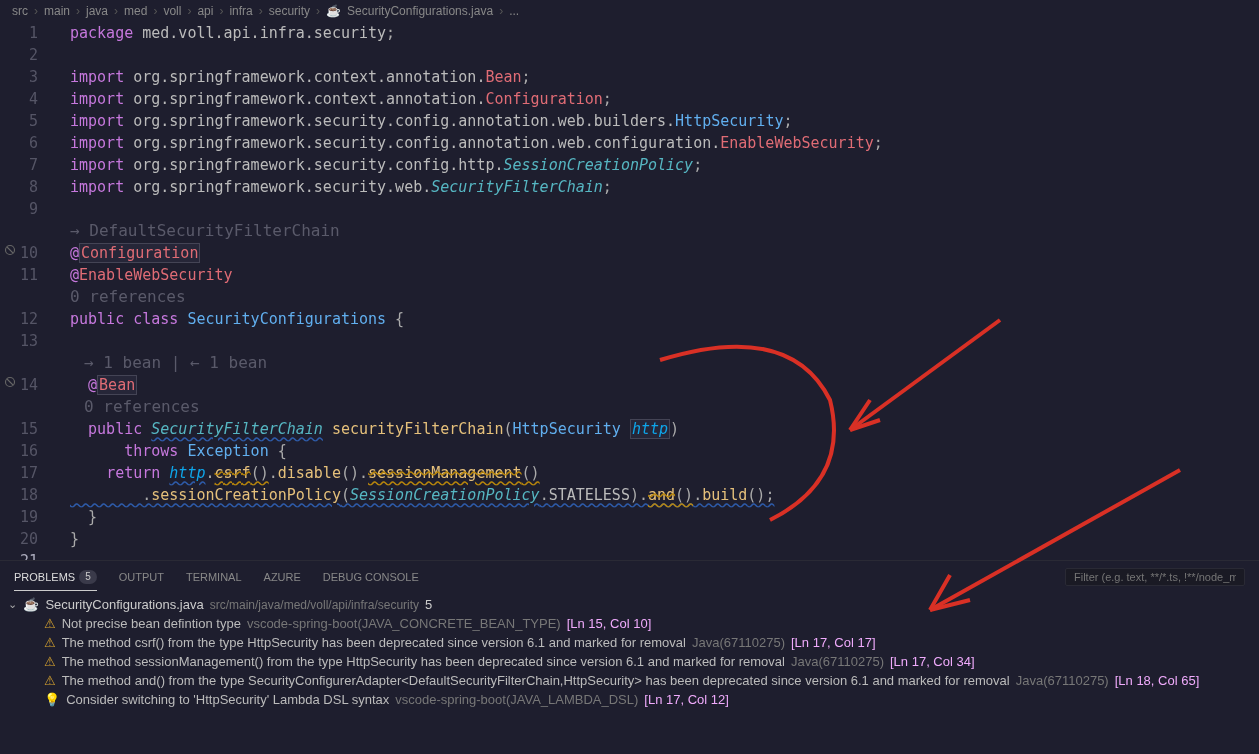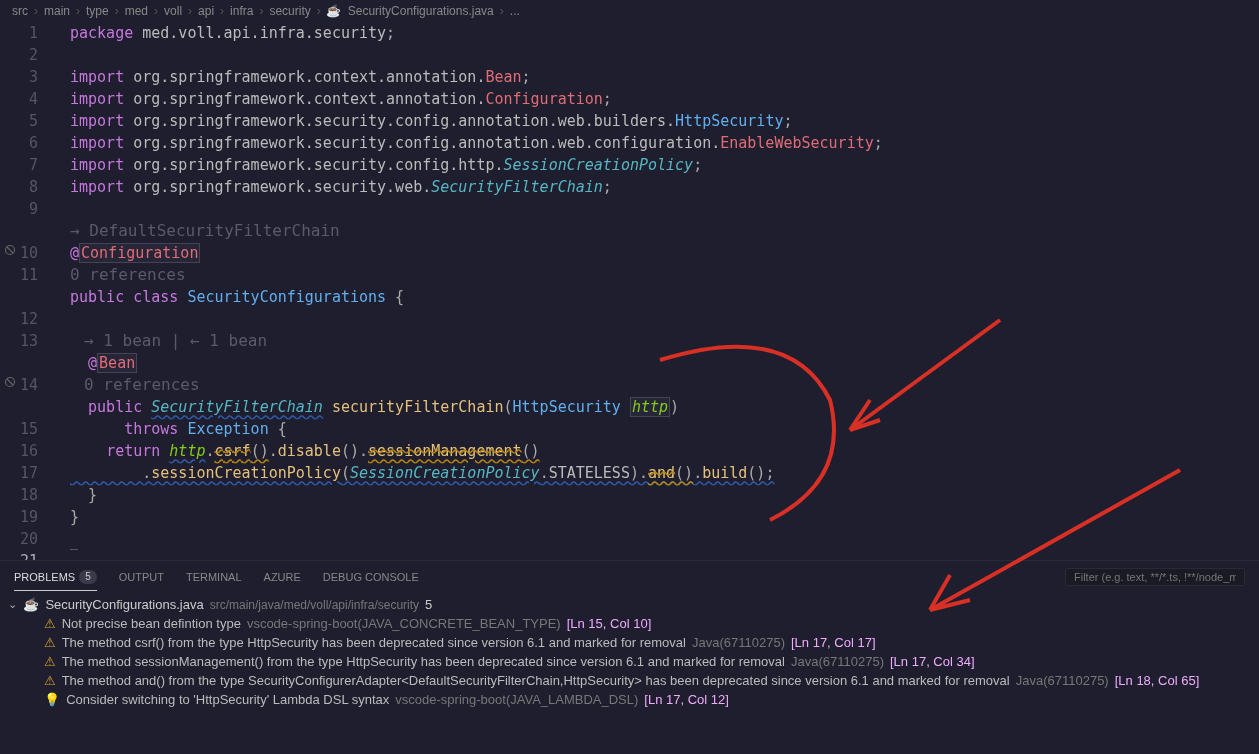--- a/index.html
+++ b/index.html
@@ -52,21 +52,21 @@
   .code { flex: 1; padding-left: 14px; }
   .code .line { height: 22px; white-space: pre; }
   .code .hint { color: #5a5a6a; font-size: 16px; height: 22px; display: flex; align-items: center; }
   .kw { color: #c678dd; }
   .pkg { color: #bbbbbb; }
   .cls { color: #61afef; }
   .cls2 { color: #56b6c2; font-style: italic; }
   .ann { color: #e06c75; }
   .at { color: #c678dd; }
   .fnc { color: #e5c07b; }
-  .param { color: #84cc16; font-style: italic; }
+  .param { color: #0ea5e9; font-style: italic; }
   .punct { color: #aaaaaa; }
   .const { color: #bbbbbb; text-align: center; }
   .boxed { border: 1px solid #445; background: rgba(60,60,80,0.3); padding: 0 1px; }
   .squiggle-blue { text-decoration: underline wavy #2d5baa; text-underline-offset: 2px; }
   .squiggle-orange { text-decoration: underline wavy #b8860b; text-underline-offset: 2px; }
   .cursor-border-bottom { border-bottom: 1px solid #556; }
 
   .panel {
     border-top: 1px solid #2a2a35;
     background: #1e1e2e;
@@ -137,21 +137,21 @@
   svg.annotation { position: absolute; pointer-events: none; }
 </style>
 </head>
 <body>
 
 <div class="breadcrumb">
   <span>src</span>
     <span class="sep">›</span>
   <span>main</span>
     <span class="sep">›</span>
-  <span>type</span>
+  <span>java</span>
     <span class="sep">›</span>
   <span>med</span>
     <span class="sep">›</span>
   <span>voll</span>
     <span class="sep">›</span>
   <span>api</span>
     <span class="sep">›</span>
   <span>infra</span>
     <span class="sep">›</span>
   <span>security</span>
@@ -201,20 +201,21 @@
     <div class="line"></div>
     <div class="line"><span class="kw">import</span> <span class="pkg">org.springframework.context.annotation.</span><span class="ann">Bean</span><span class="punct">;</span></div>
     <div class="line"><span class="kw">import</span> <span class="pkg">org.springframework.context.annotation.</span><span class="ann">Configuration</span><span class="punct">;</span></div>
     <div class="line"><span class="kw">import</span> <span class="pkg">org.springframework.security.config.annotation.web.builders.</span><span class="cls">HttpSecurity</span><span class="punct">;</span></div>
     <div class="line"><span class="kw">import</span> <span class="pkg">org.springframework.security.config.annotation.web.configuration.</span><span class="ann">EnableWebSecurity</span><span class="punct">;</span></div>
     <div class="line"><span class="kw">import</span> <span class="pkg">org.springframework.security.config.http.</span><span class="cls2">SessionCreationPolicy</span><span class="punct">;</span></div>
     <div class="line"><span class="kw">import</span> <span class="pkg">org.springframework.security.web.</span><span class="cls2">SecurityFilterChain</span><span class="punct">;</span></div>
     <div class="line"></div>
     <div class="hint">→ DefaultSecurityFilterChain</div>
     <div class="line"><span class="at">@</span><span class="ann boxed">Configuration</span></div>
+    <div class="line"><span class="at">@</span><span class="ann">EnableWebSecurity</span></div>
     <div class="hint">0 references</div>
     <div class="line"><span class="kw">public</span> <span class="kw">class</span> <span class="cls">SecurityConfigurations</span><span class="punct"> {</span></div>
     <div class="line"></div>
     <div class="hint" style="padding-left:14px">→ 1 bean | ← 1 bean</div>
     <div class="line">  <span class="at">@</span><span class="ann boxed">Bean</span></div>
     <div class="hint" style="padding-left:14px">0 references</div>
     <div class="line">  <span class="kw">public</span> <span class="cls2 squiggle-blue">SecurityFilterChain</span> <span class="fnc">securityFilterChain</span><span class="punct">(</span><span class="cls">HttpSecurity</span> <span class="param boxed">http</span><span class="punct">)</span></div>
     <div class="line">      <span class="kw">throws</span> <span class="cls">Exception</span> <span class="punct">{</span></div>
     <div class="line">    <span class="kw">return</span> <span class="param squiggle-blue">http</span><span class="punct">.</span><span class="fnc squiggle-deprecated">csrf</span><span class="punct squiggle-orange">()</span><span class="punct">.</span><span class="fnc">disable</span><span class="punct">()</span><span class="punct">.</span><span class="fnc squiggle-deprecated">sessionManagement</span><span class="punct squiggle-orange">()</span></div>
     <div class="line squiggle-blue">        <span class="punct">.</span><span class="fnc">sessionCreationPolicy</span><span class="punct">(</span><span class="cls2">SessionCreationPolicy</span><span class="punct">.</span><span class="const">STATELESS</span><span class="punct">)</span><span class="punct">.</span><span class="fnc squiggle-deprecated">and</span><span class="punct squiggle-orange">()</span><span class="punct">.</span><span class="fnc">build</span><span class="punct">()</span><span class="punct">;</span></div>

